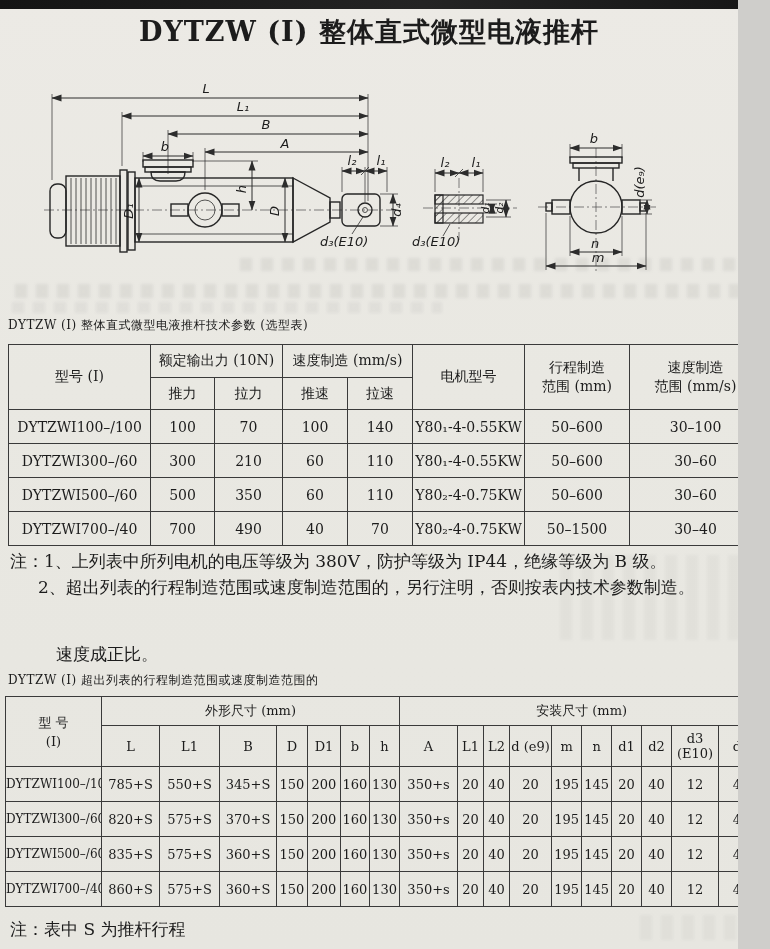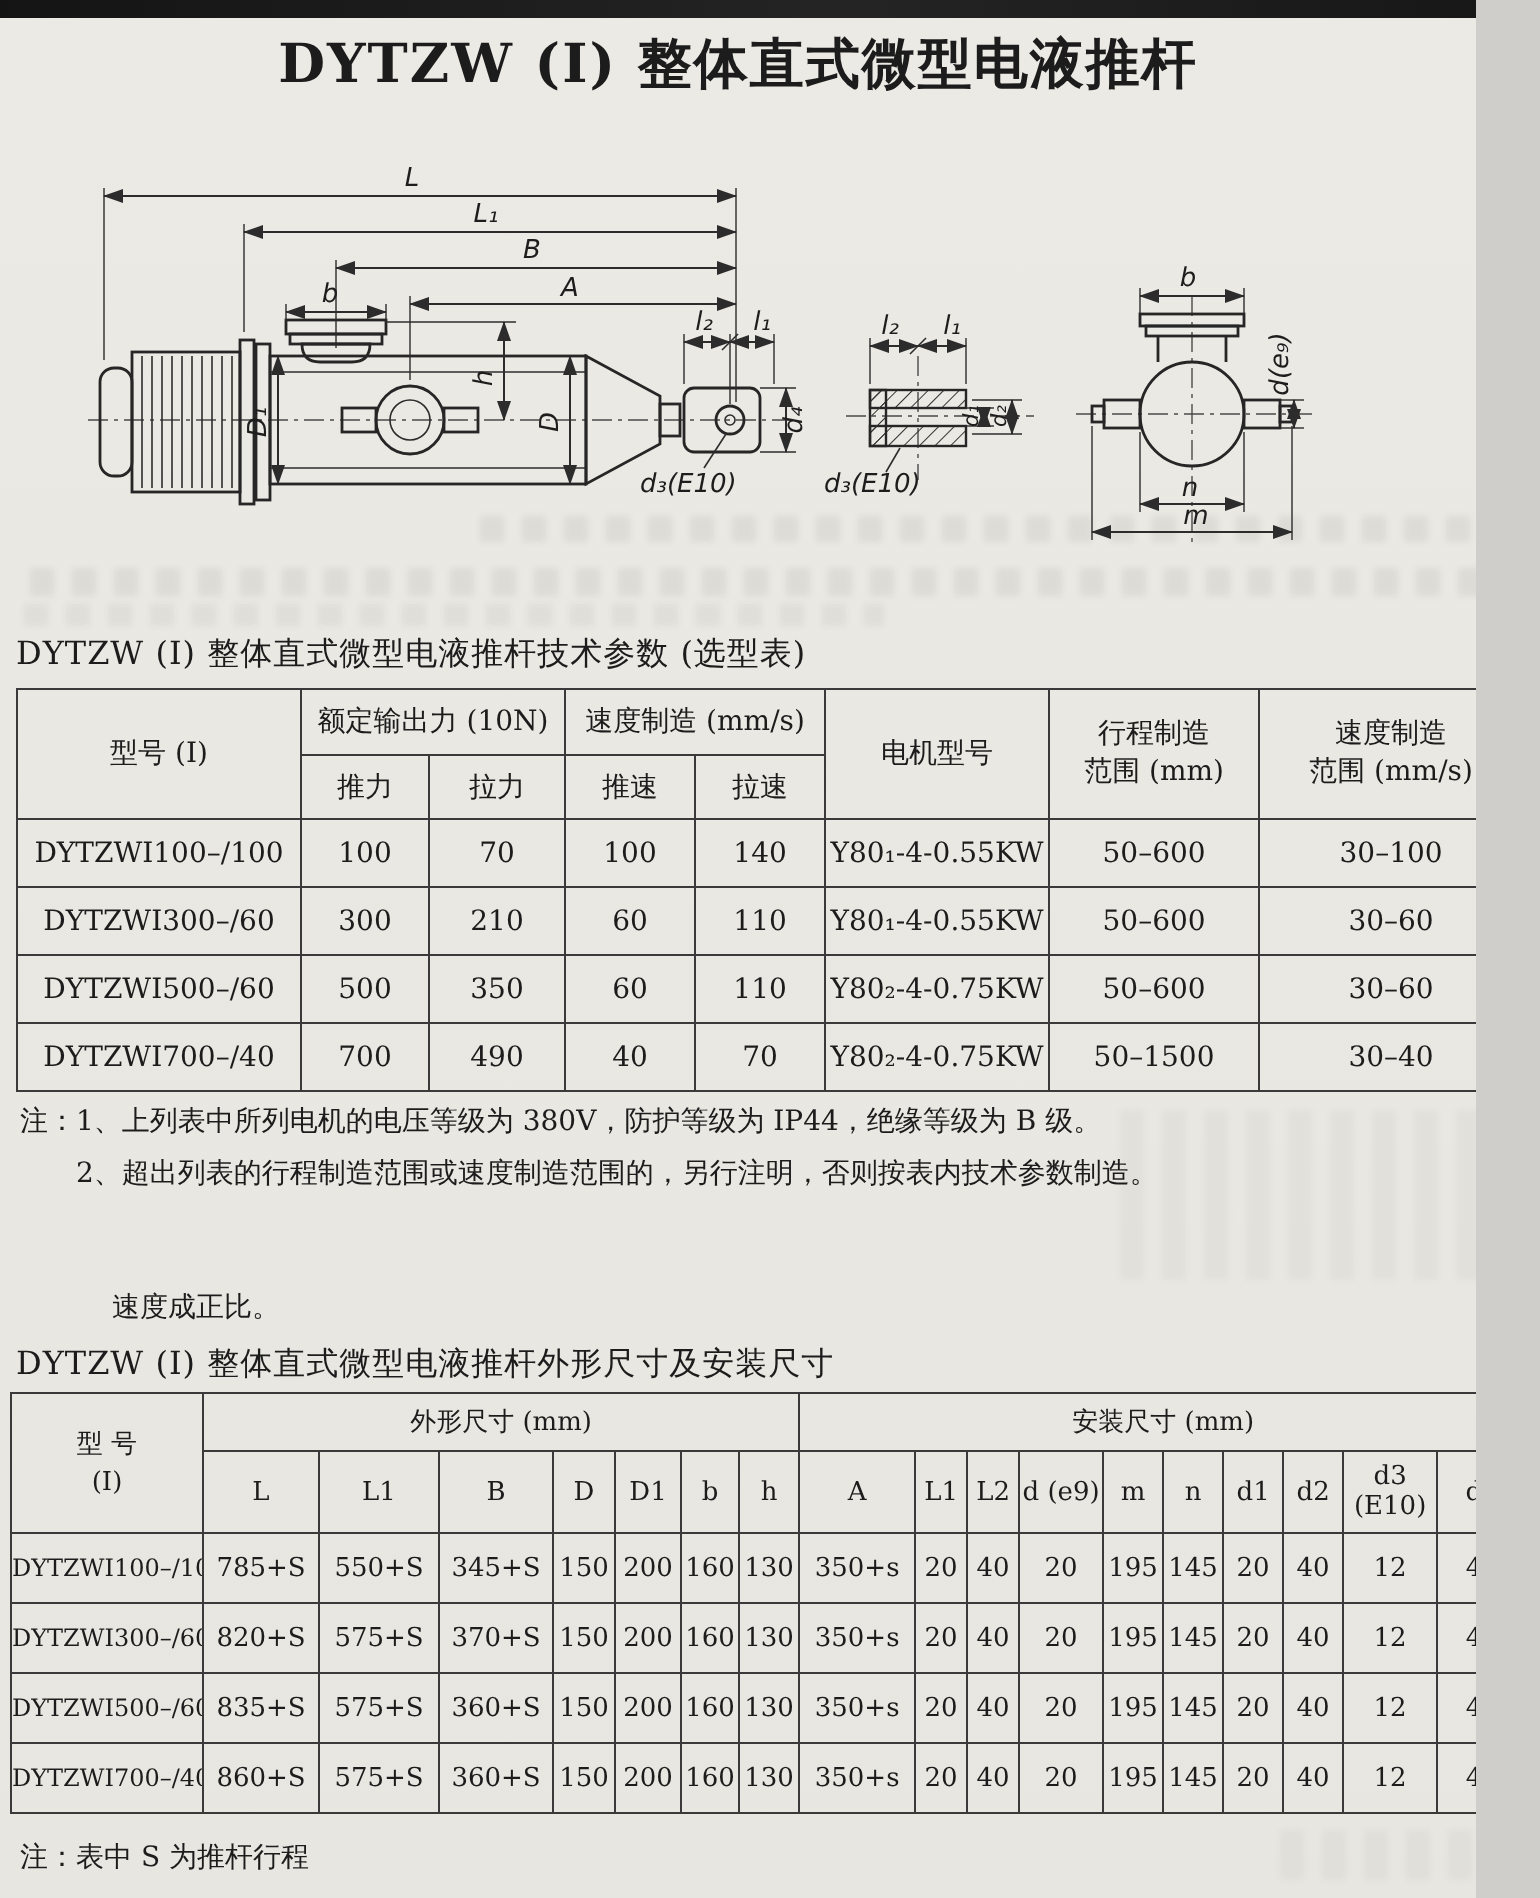--- a/index.html
+++ b/index.html
@@ -5,22 +5,22 @@
   html,body{margin:0;padding:0;background:#cfcecb;}
   #page{
     position:relative;width:738px;height:949px;overflow:hidden;
     background:linear-gradient(180deg,#eceae5 0%,#e9e8e2 40%,#e7e6e0 100%);
     font-family:"DejaVu Serif","Liberation Serif",serif;color:#1c1c1c;
   }
   .topbar{position:absolute;top:0;left:0;width:770px;height:9px;
     background:linear-gradient(90deg,#141414,#242424 55%,#161616);}
   .title{position:absolute;top:14px;left:0;width:100%;text-align:center;
     font-size:27px;font-weight:bold;letter-spacing:1px;}
-  .sec-title{position:absolute;font-size:16px;letter-spacing:.5px;}
-  .note-block{position:absolute;font-size:14px;line-height:26px;}
+  .sec-title{position:absolute;font-size:12px;letter-spacing:.5px;}
+  .note-block{position:absolute;font-size:17px;line-height:26px;}
   .note-line{white-space:nowrap;}
   .indent1{margin-left:28px;}
   .indent2{margin-left:46px;margin-top:41px;}
   table{border-collapse:collapse;table-layout:fixed;position:absolute;}
   th,td{border:1px solid #3a3a3a;text-align:center;font-weight:normal;
     padding:0;overflow:hidden;}
   #t1{left:8px;top:344px;width:753px;font-size:14px;}
   #t1 thead tr:nth-child(1) th{height:32px;}
   #t1 thead tr:nth-child(2) th{height:31px;}
   #t1 tbody td{height:33px;}
@@ -296,21 +296,21 @@
         </tr>
       </tbody>
   </table>
 
   <div class="note-block" style="left:10px;top:548px;">
     <div class="note-line"><span>注：</span><span>1、上列表中所列电机的电压等级为 380V，防护等级为 IP44，绝缘等级为 B 级。</span></div>
     <div class="note-line indent1">2、超出列表的行程制造范围或速度制造范围的，另行注明，否则按表内技术参数制造。</div>
     <div class="note-line indent2">速度成正比。</div>
   </div>
 
-  <div class="sec-title" style="left:8px;top:672px;">DYTZW (I) 整体直式微型电液推杆外形尺寸及安装尺寸</div>
+  <div class="sec-title" style="left:8px;top:672px;">DYTZW (I) 超出列表的行程制造范围或速度制造范围的</div>
 
   <table id="t2">
     <colgroup>
       <col style="width:96px">
         <col style="width:58px">
         <col style="width:60px">
       <col style="width:57px">
         <col style="width:31px">
         <col style="width:33px">
       <col style="width:29px">

